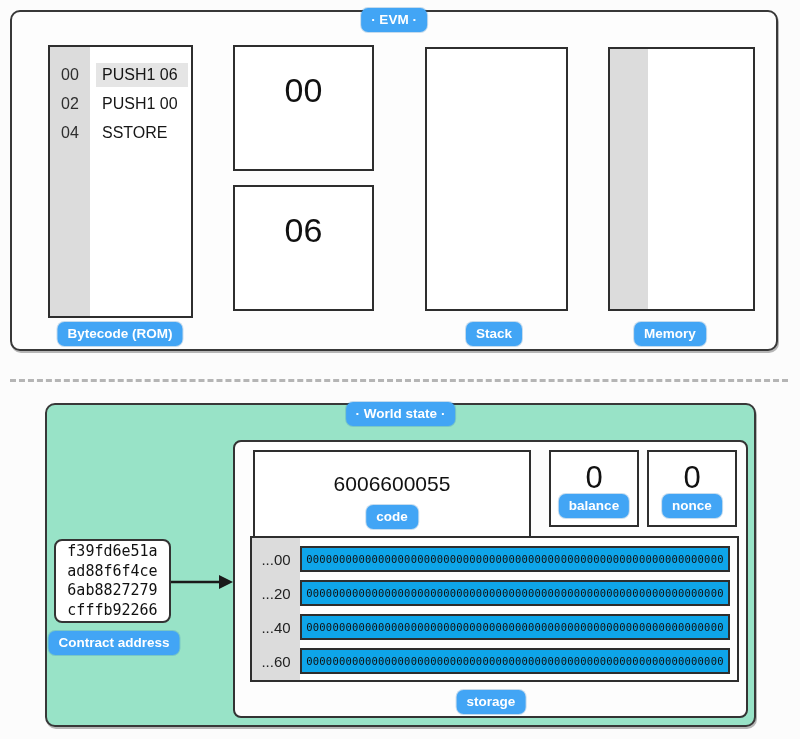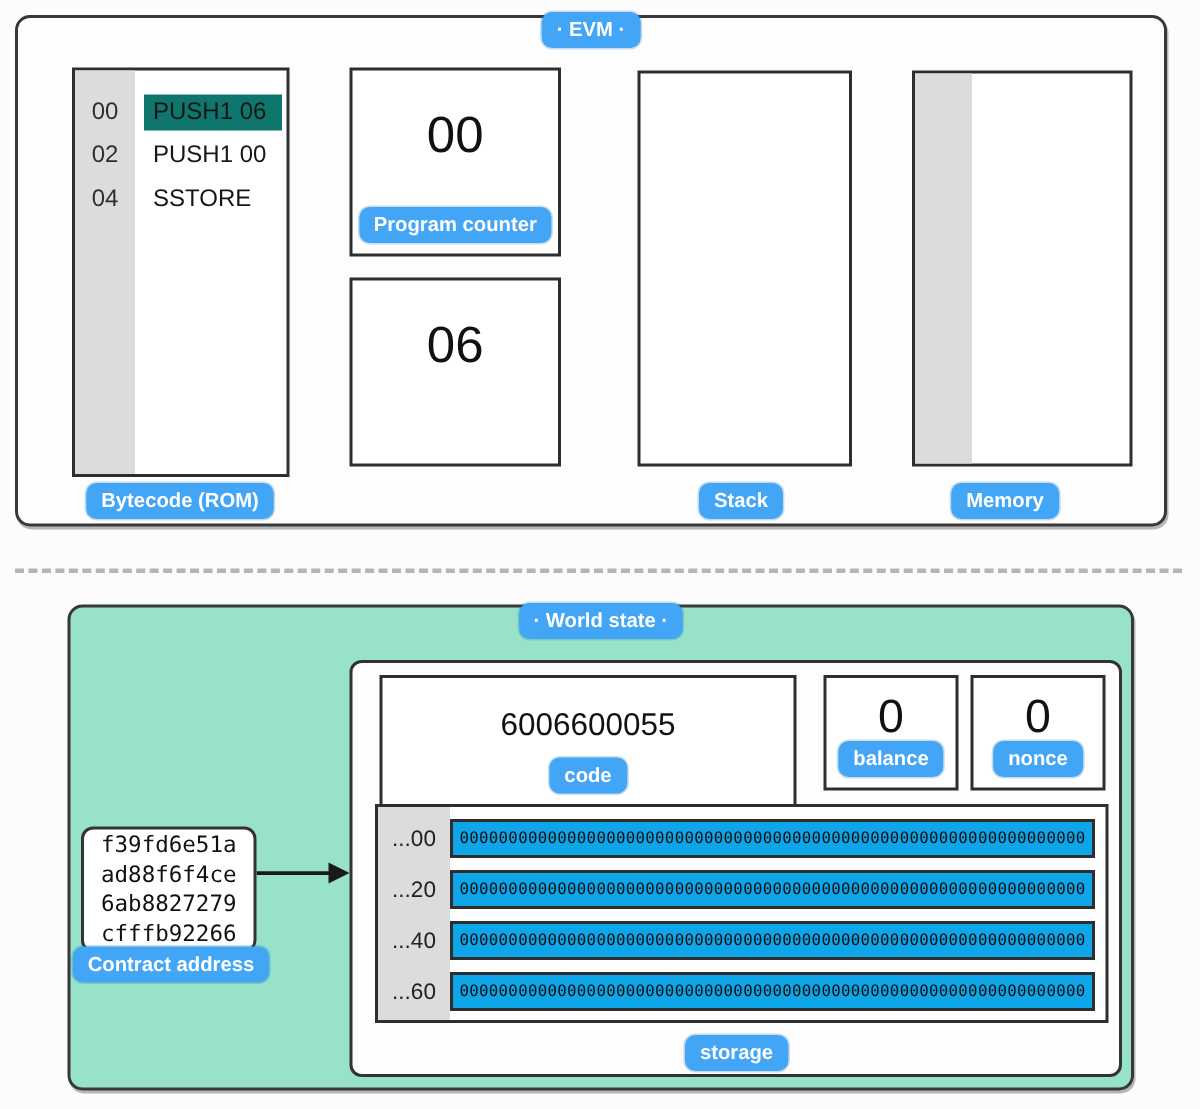--- a/index.html
+++ b/index.html
@@ -15,33 +15,33 @@
     padding:4px 10px;border-radius:7px;white-space:nowrap;line-height:1.15;
     box-shadow:0 0 0 1px rgba(30,120,190,0.25);
   }
   .cx{transform:translateX(-50%);}
   .gutter{position:absolute;left:0;top:0;bottom:0;background:#dcdcdc;}
   
   .brows{position:absolute;left:0;top:13px;right:0;}
   .brow{display:flex;align-items:center;height:29px;}
   .boffset{width:40px;text-align:center;font-size:16px;color:#2e2e2e;flex:none;}
   .binstr{margin-left:6px;font-size:16px;color:#161616;padding:3px 6px;}
-  .binstr.hl{background:#0f766e;flex:1;margin-right:3px;}
+  .binstr.hl{background:#e5e5e5;flex:1;margin-right:3px;}
   
   .big-val{position:absolute;left:0;right:0;text-align:center;font-size:34px;color:#111;top:24px;}
   .mid-val{position:absolute;left:0;right:0;text-align:center;font-size:21px;color:#111;top:20px;}
   .num-val{position:absolute;left:0;right:0;text-align:center;font-size:31px;color:#111;top:8px;}
   .inpill{position:absolute;bottom:7px;left:50%;transform:translateX(-50%);}
   
   #divider{position:absolute;left:10px;width:778px;top:379px;border-top:3px dashed #b5b5b5;}
   
   .mono{font-family:"DejaVu Sans Mono",monospace;}
   #addr-box{position:absolute;left:54px;top:539px;width:117px;height:84px;background:#fff;
             border:2px solid #333;border-radius:8px;box-sizing:border-box;
-            display:flex;flex-direction:column;justify-content:center;align-items:center;margin-top:12px;}
+            display:flex;flex-direction:column;justify-content:center;align-items:center;}
   #addr-box div{font-size:15px;line-height:19.5px;color:#111;}
   
   .srows{position:absolute;left:0;top:7px;right:0;}
   .srow{display:flex;align-items:center;height:28px;margin-bottom:6px;}
   .soffset{width:48px;text-align:center;font-size:15px;color:#222;flex:none;}
   .scell{flex:1;margin-right:7px;border:2px solid #2e2e2e;background:#0ea5e9;height:26px;
          box-sizing:border-box;display:flex;align-items:center;justify-content:center;
          font-size:10.5px;letter-spacing:0.2px;color:#111;overflow:hidden;}
 </style>
 </head>
@@ -65,21 +65,20 @@
     <div class="brow">
       <div class="boffset">04</div>
       <div class="binstr">SSTORE</div>
     </div>
   </div>
 </div>
 <div class="pill cx" style="left:120px;top:322px;">Bytecode (ROM)</div>
 
 <div class="panel" id="pc-panel" style="left:233px;top:45px;width:141px;height:126px;">
   <div class="big-val">00</div>
-  <div class="pill inpill">Program counter</div>
 </div>
 
 <div class="panel" id="gas-panel" style="left:233px;top:185px;width:141px;height:126px;">
   <div class="big-val">06</div>
 </div>
 
 <div class="panel" id="stack-panel" style="left:425px;top:47px;width:143px;height:264px;"></div>
 <div class="pill cx" style="left:494px;top:322px;">Stack</div>
 
 <div class="panel" id="memory-panel" style="left:608px;top:47px;width:147px;height:264px;">

